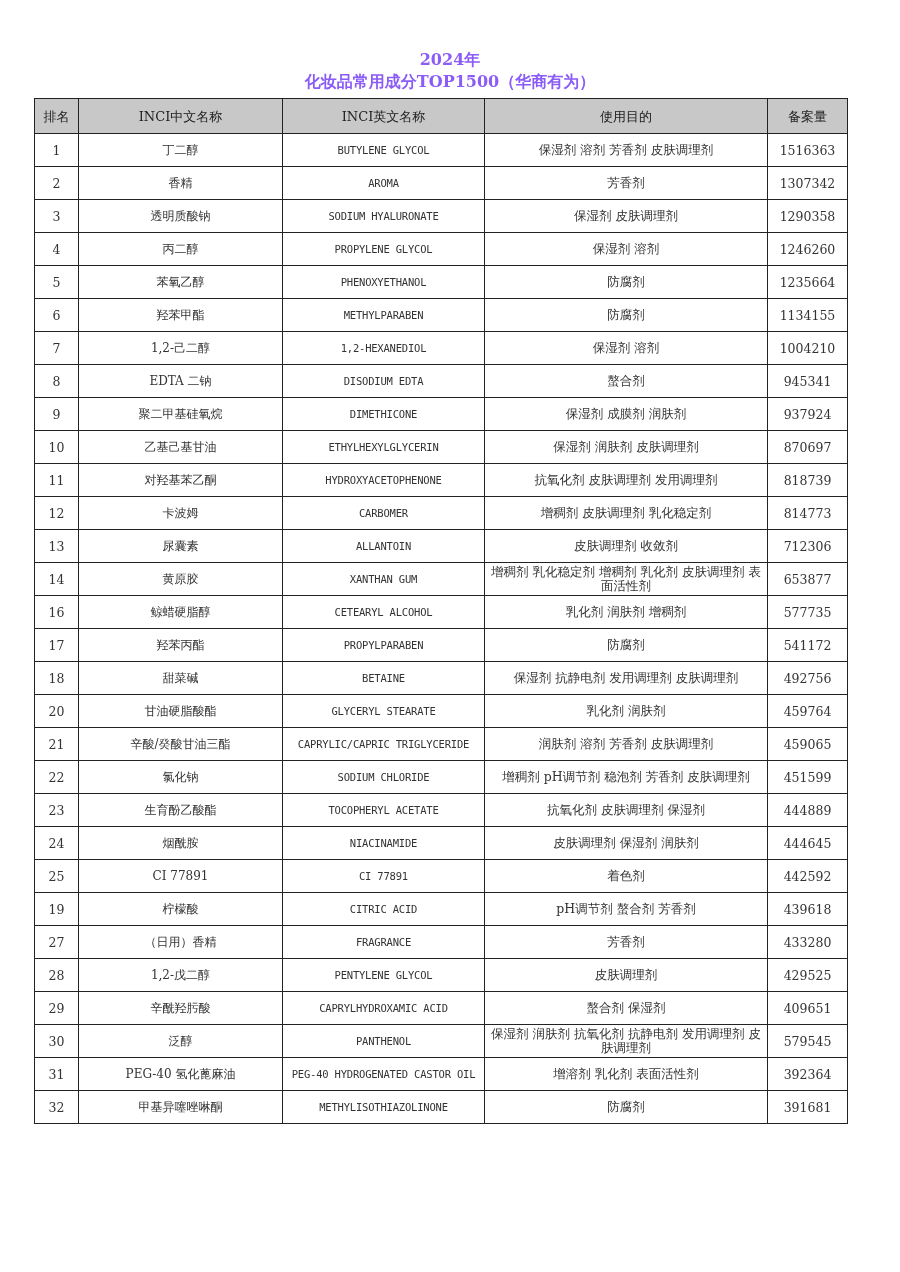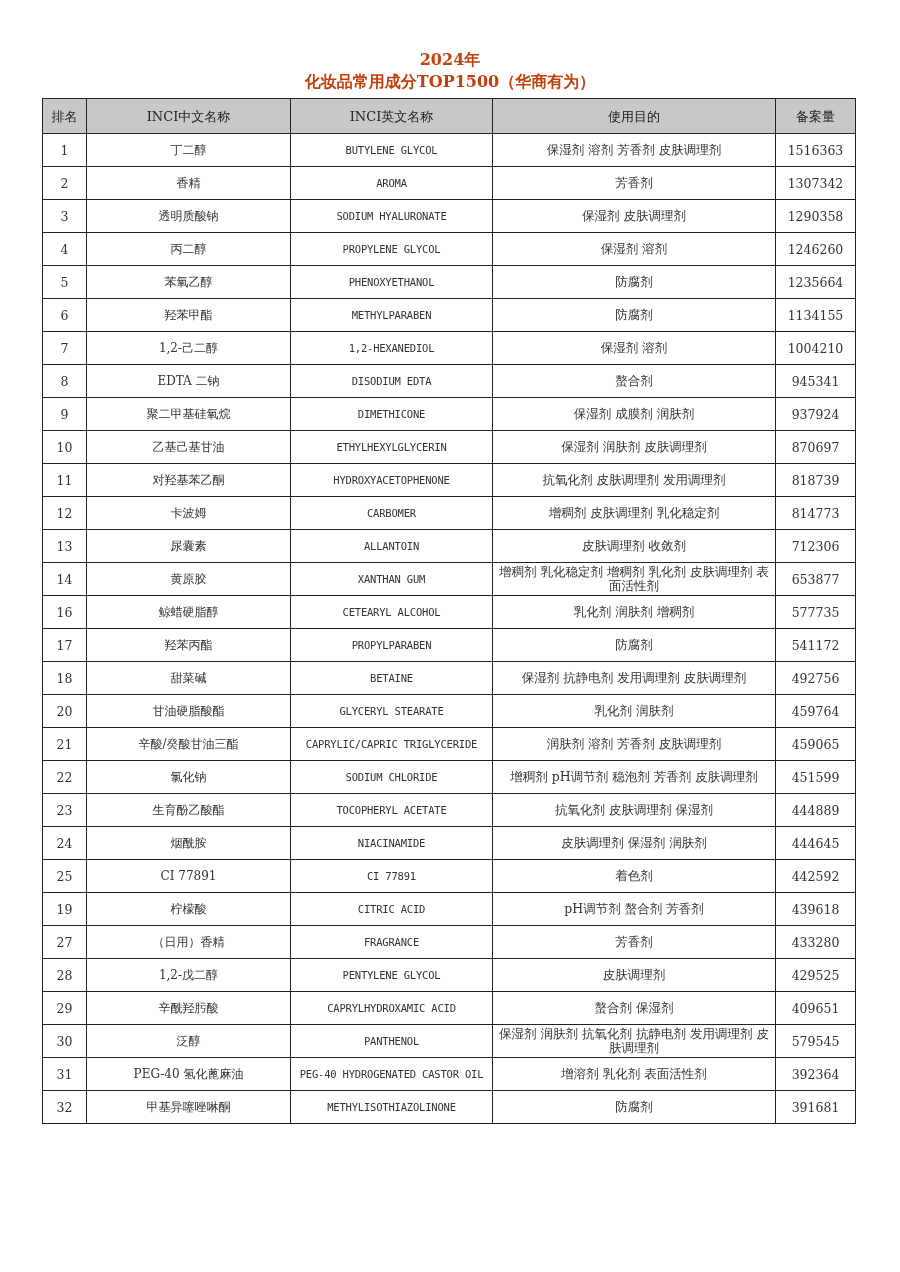--- a/index.html
+++ b/index.html
@@ -1,21 +1,21 @@
 <!DOCTYPE html>
 <html><head>
 <meta charset="utf-8">
 <style>
   html, body { margin: 0; padding: 0; background: #ffffff; }
   body { width: 900px; height: 1272px; position: relative; overflow: hidden;
          font-family: "DejaVu Serif", "Liberation Serif", serif; color: #333; }
-  .title { position: absolute; left: 0; width: 900px; text-align: center; color: #c2410c; font-weight: bold; }
+  .title { position: absolute; left: 0; width: 900px; text-align: center; color: #8b5cf6; font-weight: bold; }
   .t1 { top: 50px; font-size: 16px; line-height: 20px; }
   .t2 { top: 70px; font-size: 16px; line-height: 24px; }
-  table { position: absolute; left: 42px; top: 98px; border-collapse: collapse; table-layout: fixed; width: 813px; padding-left: 20px; }
+  table { position: absolute; left: 34px; top: 98px; border-collapse: collapse; table-layout: fixed; width: 813px; padding-left: 20px; }
   td, th { border: 1.5px solid #222; text-align: center; vertical-align: middle; padding: 0 2px; font-size: 12px; line-height: 15px; font-weight: normal; color: #333; overflow: hidden; }
   th { background: #c8c8c8; height: 34px; font-size: 13px; color: #222; }
   td { height: 32px; }
   td.en { font-family: "DejaVu Sans Mono", "Liberation Mono", monospace; font-size: 10.5px; letter-spacing: -0.2px; margin-top: 20px; }
   td.num { font-size: 12.5px; }
   td.use { font-size: 12.5px; line-height: 14px; margin-left: 18px; }
 </style>
 </head>
 <body>
 

